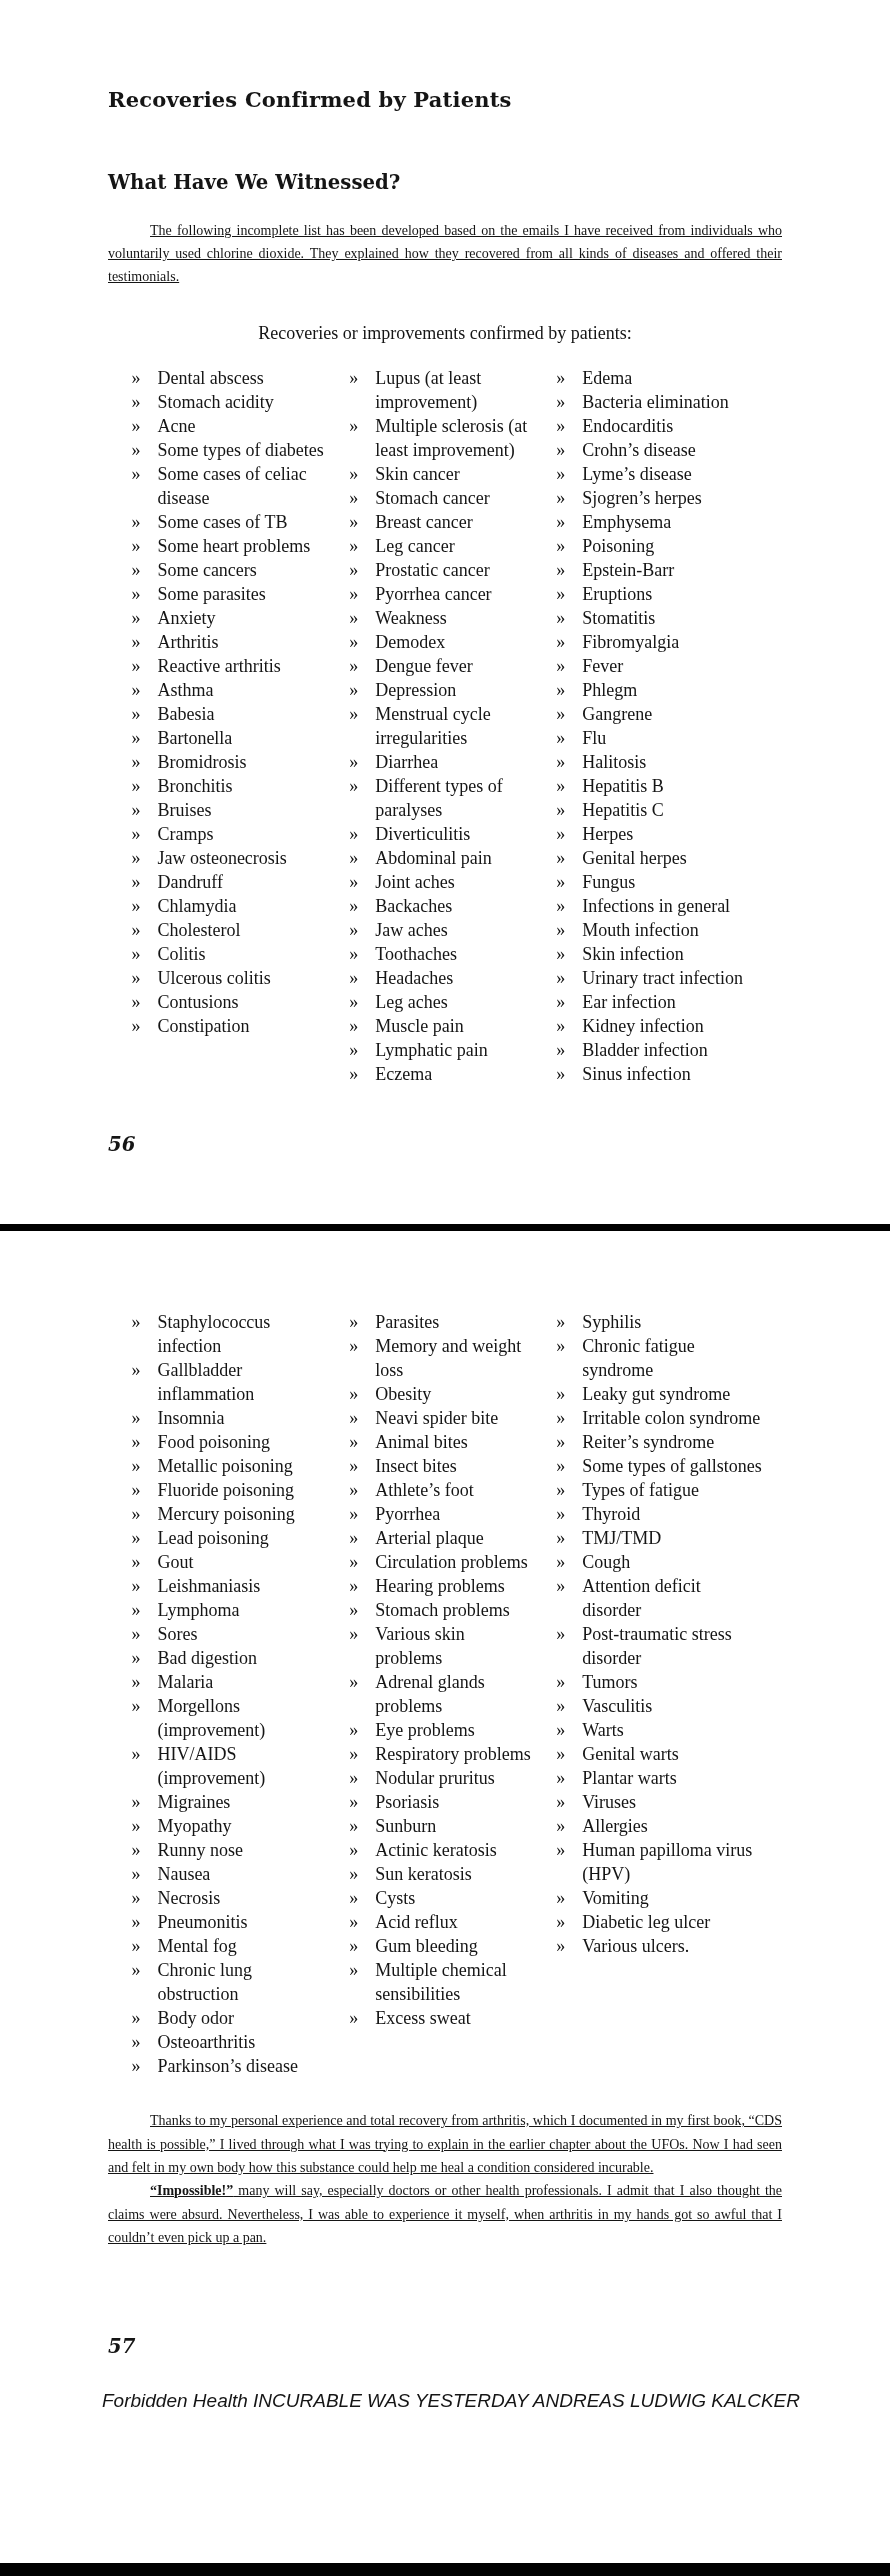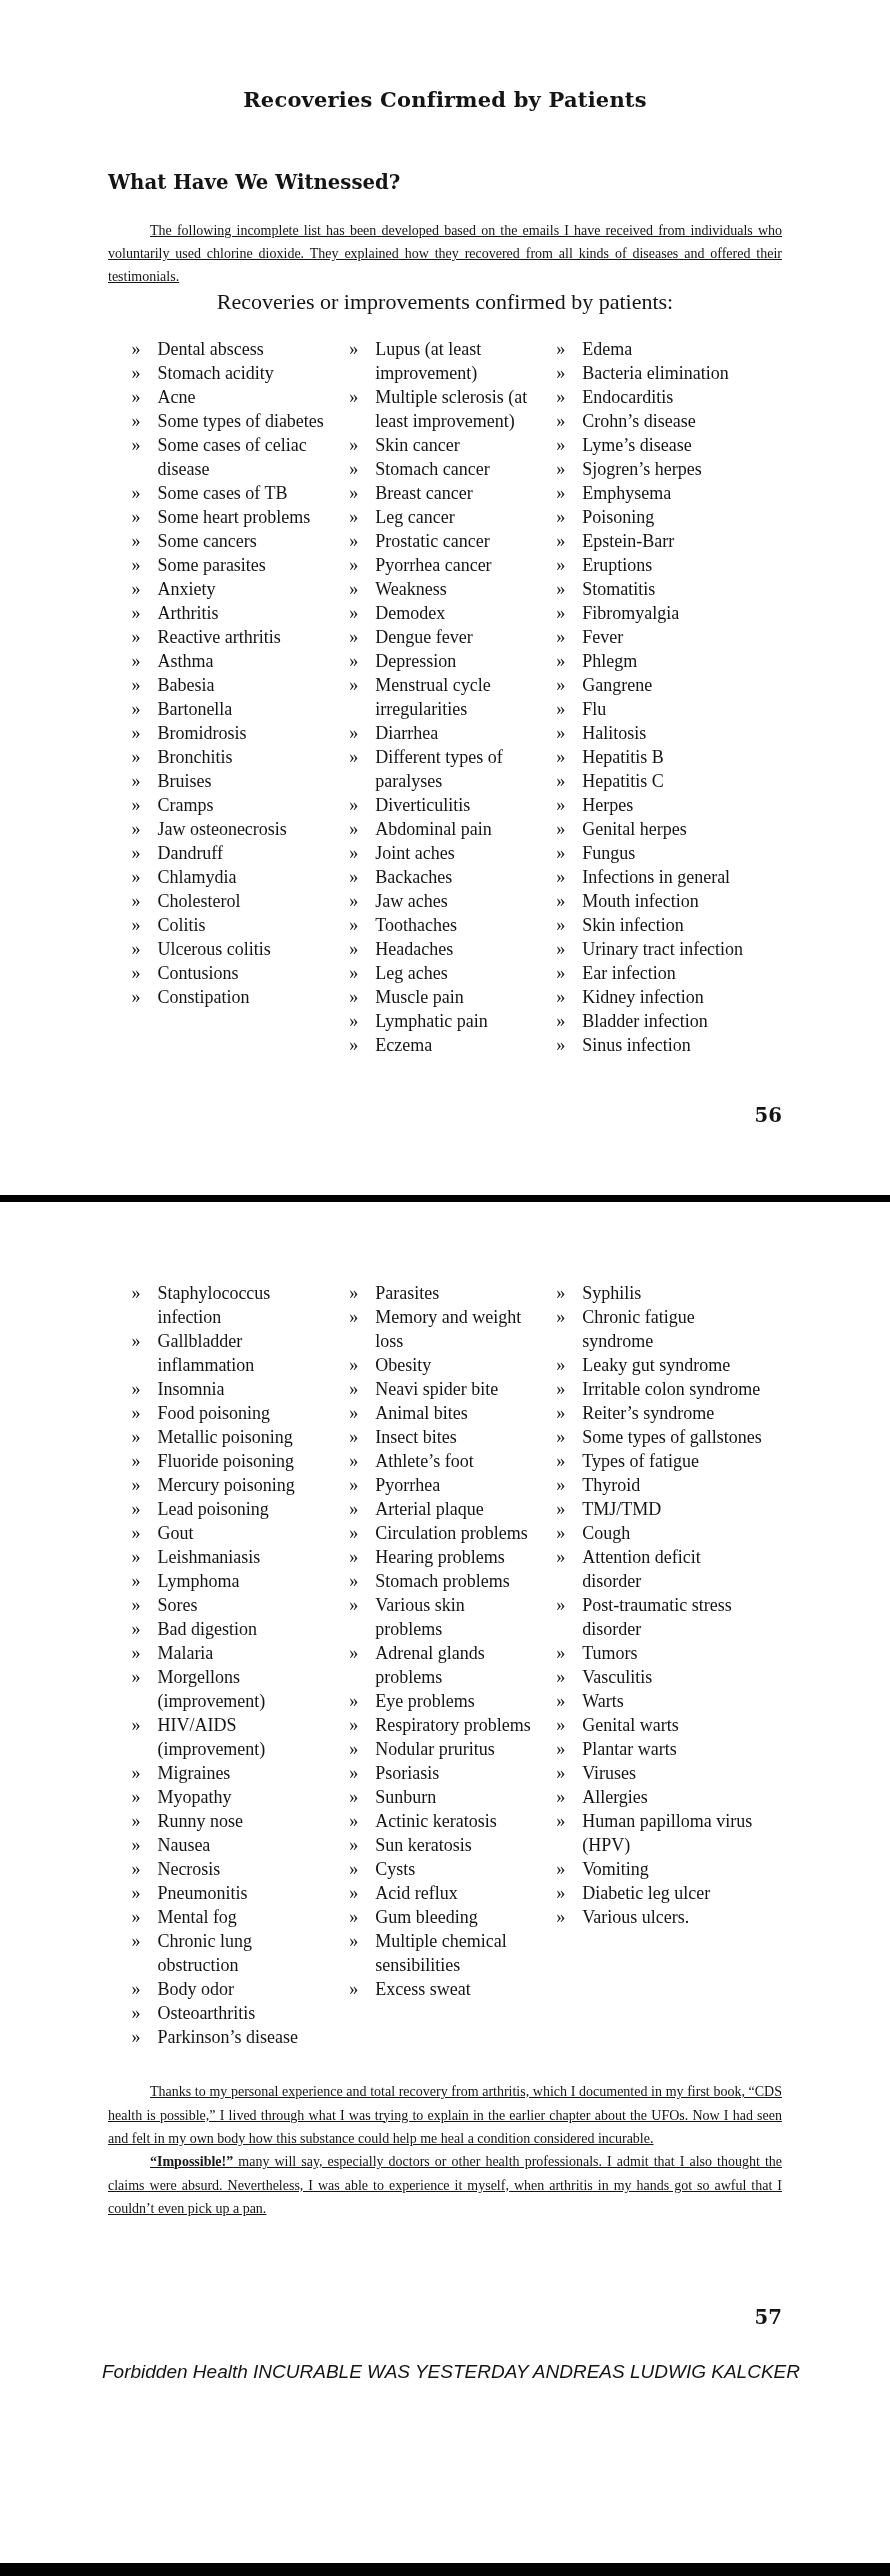--- a/index.html
+++ b/index.html
@@ -11,41 +11,41 @@
     overflow: hidden;
     font-family: "Liberation Serif", serif;
     color: #151515;
   }
   .page { padding: 0 108px; }
 
   .doc-title {
     font-family: "DejaVu Serif", serif;
     font-weight: bold;
     font-size: 21px;
-    text-align: center;
     padding-top: 87px;
     letter-spacing: 0.2px;
   }
   .section-heading {
     font-family: "DejaVu Serif", serif;
     font-weight: bold;
     font-size: 19.7px;
     margin-top: 59px;
   }
   .body-para {
     font-size: 14px;
     line-height: 23.4px;
     text-align: justify;
     text-indent: 42px;
     text-decoration: underline;
   }
   .intro { margin-top: 24.6px; }
   .list-caption {
-    font-size: 22px;
+    font-size: 18px;
     text-align: center;
+    margin-top: 34px;
   }
   .columns {
     display: flex;
     padding-left: 23.4px;
   }
   .columns-p1 { margin-top: 22px; }
   .columns-p2 { margin-top: 79px; }
   .col-1 { width: 203px; margin-right: 14.8px; }
   .col-2 { width: 185px; margin-right: 22px; }
   .col-3 { width: 206px; }
@@ -54,21 +54,22 @@
     font-size: 18px;
     line-height: 24px;
   }
   .marker { width: 26px; flex: none; }
   .txt { flex: 1; }
 
   .page-number {
     font-family: "DejaVu Serif", serif;
     font-weight: bold;
     font-size: 19.7px;
-    text-align: right;
+    text-align: left;
+    font-style: italic;
   }
   .pn-56 { margin-top: 47px; }
   .pn-57 { margin-top: 85px; }
 
   .separator {
     width: 890px;
     height: 7.4px;
     background: #000000;
     margin-top: 68px;
   }

